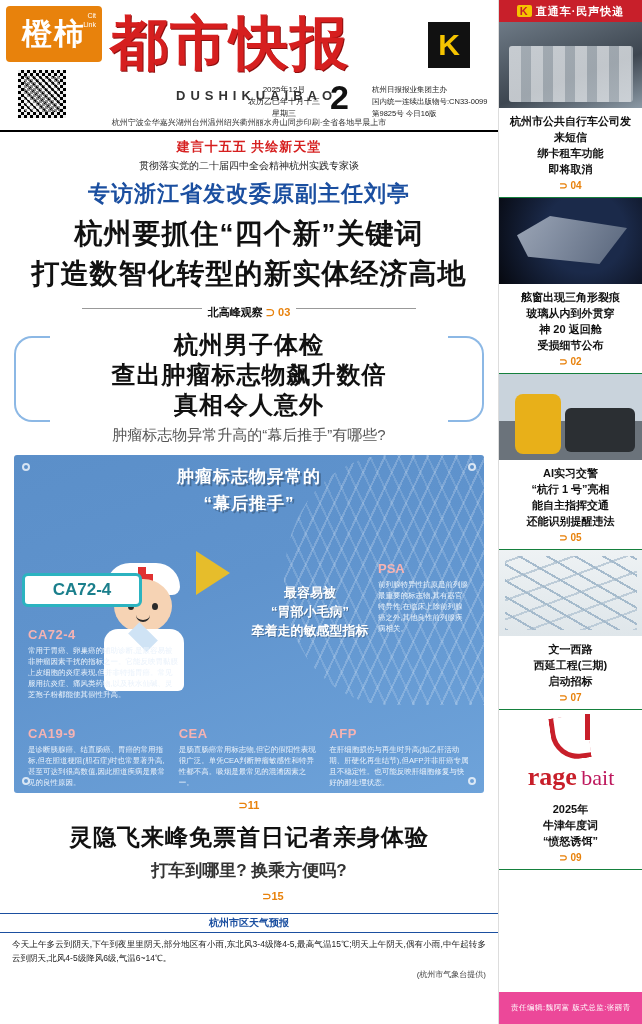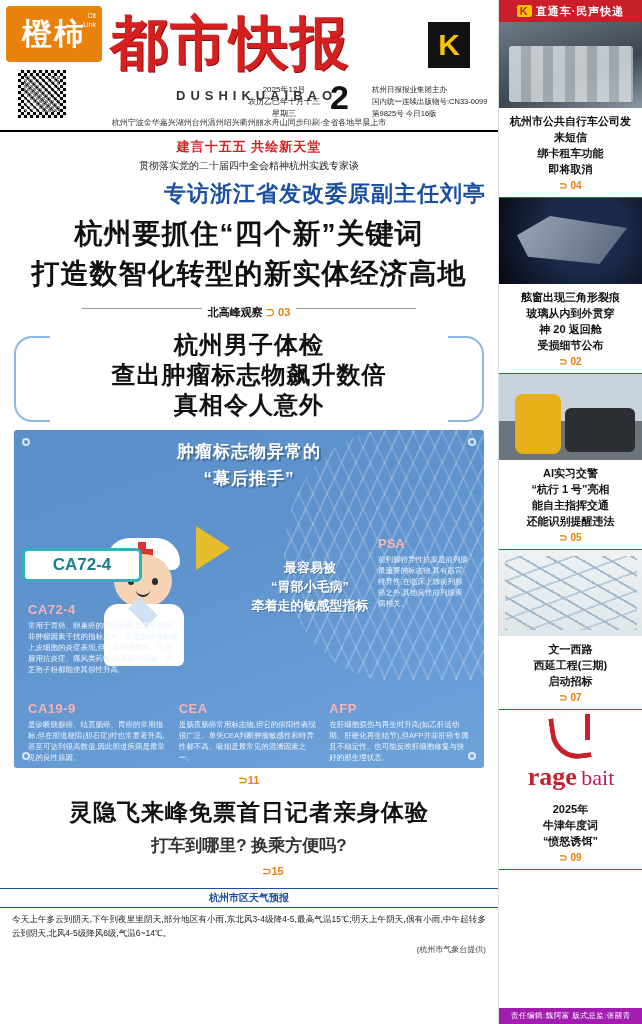--- a/index.html
+++ b/index.html
@@ -56,21 +56,21 @@
   .date-block { position: absolute; left: 248px; top: 84px; font-size: 8px; line-height: 12px; text-align: center; color: #222; }
   .mh-strip {
     position: absolute; left: 0; bottom: 2px; width: 498px; text-align: center;
     font-size: 8px; color: #333;
   }
 
   
   .lead { padding: 6px 12px 0 12px; text-align: center; }
   .lead-kicker { color: #d61f1f; font-size: 13px; font-weight: bold; letter-spacing: 1px; }
   .lead-sub { font-size: 10px; color: #222; margin-top: 3px; }
-  .lead-interview { font-size: 22px; color: #1b4fa0; margin-top: 6px; font-weight: bold; letter-spacing: 1px; text-align: right;}
+  .lead-interview { font-size: 22px; color: #1b4fa0; margin-top: 6px; font-weight: bold; letter-spacing: 1px;}
   .lead-head1 { font-size: 28px; font-weight: 900; color: #111; margin-top: 6px; letter-spacing: 1px; }
   .lead-head2 { font-size: 28px; font-weight: 900; color: #111; margin-top: 2px; letter-spacing: 1px; }
   .lead-foot { margin-top: 8px; font-size: 11px; color: #111; font-weight: bold; }
   .pagemark { color: #e8820c; font-weight: bold; }
   .rule-row { display:flex; align-items:center; justify-content:center; gap:6px; margin-top:4px;}
   .rule-row .line { height:1px; background:#999; width:120px;}
 
   
   .story2 { margin-top: 10px; text-align: center; position: relative; }
   .s2-h { font-size: 24px; font-weight: 900; color: #111; line-height: 30px; letter-spacing: 1px;}
@@ -184,21 +184,21 @@
      background:
        repeating-linear-gradient(30deg, #9fb6c9 0 2px, transparent 2px 14px),
        repeating-linear-gradient(-20deg, #b9c9d6 0 2px, transparent 2px 18px);
      opacity:.9;}
   .ph5 { background:#fff; }
   .hook { position:absolute; left:52px; top:6px; width:38px; height:44px; border:5px solid #c81f2a; border-top:none; border-right:none; border-radius:0 0 0 28px; transform: rotate(-8deg);}
   .hook-top { position:absolute; left:86px; top:4px; width:5px; height:26px; background:#c81f2a;}
   .rage { position:absolute; left:0; top:52px; width:144px; text-align:center;}
   .rage .w1{ font-size:26px; font-weight:900; color:#c81f2a; font-family:"Liberation Serif", serif;}
   .rage .w2{ font-size:22px; color:#be185d; font-family:"Liberation Serif", serif; }
-  .rail-foot { position:absolute; bottom:0; left:0; width:144px; height:16px; background:#a21caf; color:#fff;
+  .rail-foot { position:absolute; bottom:0; left:0; width:144px; height:32px; background:#ec4899; color:#fff;
      display:flex; align-items:center; justify-content:center; font-size:7.5px; letter-spacing:.5px;}
 </style>
 </head>
 <body>
 
 <div class="page">
 
   <div class="left-col">
 
     <div class="masthead">
@@ -240,20 +240,21 @@
         <div class="line"></div>
       </div>
     </div>
 
     <div class="story2">
       <div class="deco-left"></div>
       <div class="deco-right"></div>
       <div class="s2-h">杭州男子体检</div>
       <div class="s2-h">查出肿瘤标志物飙升数倍</div>
       <div class="s2-h">真相令人意外</div>
+      <div class="s2-sub">肿瘤标志物异常升高的“幕后推手”有哪些?</div>
     </div>
 
     <div class="info">
       <div class="dna"></div>
       <div class="ph-corner c1"></div>
       <div class="ph-corner c2"></div>
       <div class="ph-corner c3"></div>
       <div class="ph-corner c4"></div>
 
       <div class="info-title">

